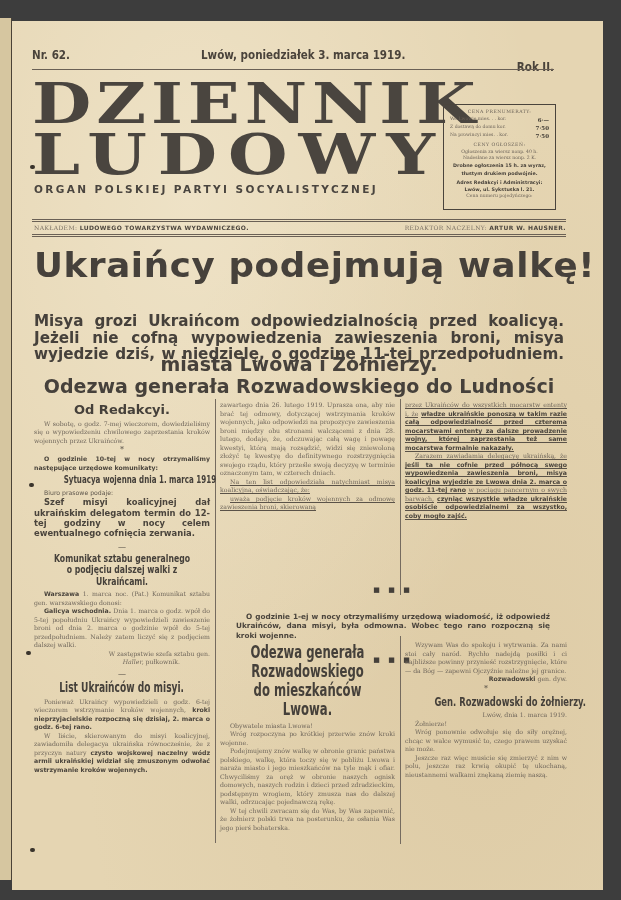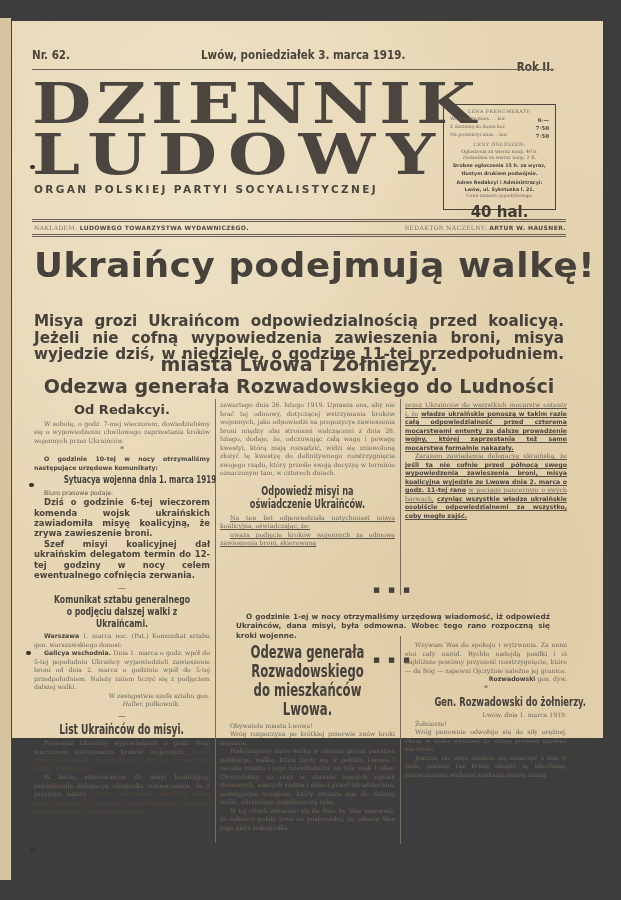--- a/index.html
+++ b/index.html
@@ -6,21 +6,21 @@
   body {
     width:621px; height:900px; overflow:hidden;
     background:#3d3d3d; position:relative;
     font-family:"DejaVu Serif", serif;
   }
   .prev-page {
     position:absolute; left:0; top:18px; width:11px; height:862px;
     background:#d6c6a0; border-right:1px solid #4a4236;
   }
   .page {
-    position:absolute; left:12px; top:21px; width:591px; height:717px;
+    position:absolute; left:12px; top:21px; width:591px; height:869px;
     background:#e5d5b2;
     background-image: radial-gradient(ellipse at 30% 20%, rgba(255,250,235,0.35), rgba(0,0,0,0) 60%),
                       radial-gradient(ellipse at 80% 80%, rgba(200,175,130,0.25), rgba(0,0,0,0) 60%);
     color:#3c3630;
   }
   .abs { position:absolute; }
   .mast-top { left:32px; top:53px; width:522px; height:20px; font-family:"DejaVu Sans Condensed","DejaVu Sans",sans-serif; font-weight:bold; font-size:11.5px; color:#4a433b; }
   .mast-top .nr { position:absolute; left:0; top:0; }
   .mast-top .date { position:absolute; left:169px; top:0; }
   .mast-top .rok { position:absolute; right:0; top:12px; }
@@ -104,21 +104,20 @@
         <b>7·50</b>
       </div>
     <div class="hd" style="margin-top:1px">CENY OGŁOSZEŃ:</div>
     <div>Ogłoszenia za wiersz nonp. 40 h.</div>
     <div>Nadesłane za wiersz nonp. 2 K.</div>
     <div class="bold">Drobne ogłoszenia 15 h. za wyraz,</div>
     <div class="bold">tłustym drukiem podwójnie.</div>
     <div class="bold" style="margin-top:2px">Adres Redakcyi i Administracyi:</div>
     <div class="bold">Lwów, ul. Sykstuska l. 21.</div>
     <div>Cena numeru pojedyńczego:</div>
-    <div class="big">40 hal.</div>
   </div>
 
   <div class="rule" style="left:20px;top:198px;width:534px;"></div>
   <div class="rule" style="left:20px;top:200px;width:534px;"></div>
   <div class="abs imprint" style="left:22px;top:203px;width:532px;">
     <span>NAKŁADEM:</span>
     <b>LUDOWEGO TOWARZYSTWA WYDAWNICZEGO.</b>
     <span class="r"><span>REDAKTOR NACZELNY:</span> <b>ARTUR W. HAUSNER.</b></span>
   </div>
   <div class="rule" style="left:20px;top:213px;width:534px;"></div>
@@ -135,41 +134,37 @@
   <div class="colrule" style="left:388px;top:378px;height:196px;"></div>
   <div class="colrule" style="left:388px;top:615px;height:208px;"></div>
 
   <div class="col" style="left:22px;top:380px;width:176px;">
     <h3 style="font-size:13px;font-family:'DejaVu Sans',sans-serif;">Od Redakcyi.</h3>
     <p>W sobotę, o godz. 7-mej wieczorem, dowiedzieliśmy się o wypowiedzeniu chwilowego zaprzestania kroków wojennych przez Ukraińców.</p>
     <div class="star">*</div>
     <p class="bd">O godzinie 10-tej w nocy otrzymaliśmy następujące urzędowe komunikaty:</p>
     <h3 style="font-size:11px;"><span class="cond">Sytuacya wojenna dnia 1. marca 1919</span></h3>
     <p class="bd" style="font-weight:normal;color:#5e564c">Biuro prasowe podaje:</p>
-    <p class="big">Dziś o godzinie 6-tej wieczorem komenda wojsk ukraińskich zawiadomiła misyę koalicyjną, że zrywa zawieszenie broni.</p>
     <p class="big">Szef misyi koalicyjnej dał ukraińskim delegatom termin do 12-tej godziny w nocy celem ewentualnego cofnięcia zerwania.</p>
     <div class="star" style="margin-top:4px">—</div>
     <h3 style="font-size:11px;">
         <span class="cond" style="white-space:normal;display:block;transform:scaleX(0.78);">Komunikat sztabu generalnego o podjęciu dalszej walki z Ukraińcami.</span>
       </h3>
     <p><b class="bd">Warszawa</b> <span>1. marca noc. (Pat.) Komunikat sztabu gen. warszawskiego donosi:</span></p>
     <p><b class="bd">Galicya wschodnia.</b> <span>Dnia 1. marca o godz. wpół do 5-tej popołudniu Ukraińcy wypowiedzieli zawieszenie broni od dnia 2. marca o godzinie wpół do 5-tej przedpołudniem. Należy zatem liczyć się z podjęciem dalszej walki.</span></p>
     <div class="sig">W zastępstwie szefa sztabu gen.</div>
     <div class="sig" style="padding-right:30px"><i>Haller,</i> <span>pułkownik.</span></div>
     <div class="star" style="margin-top:3px">—</div>
     <h3 style="font-size:14px;"><span class="cond">List Ukraińców do misyi.</span></h3>
     <p><span>Ponieważ Ukraińcy wypowiedzieli o godz. 6-tej wieczorem wstrzymanie kroków wojennych,</span> <b class="bd">kroki nieprzyjacielskie rozpoczną się dzisiaj, 2. marca o godz. 6-tej rano.</b></p>
     <p><span>W liście, skierowanym do misyi koalicyjnej, zawiadomiła delegacya ukraińska równocześnie, że z przyczyn natury</span> <b class="bd">czysto wojskowej naczelny wódz armii ukraińskiej widział się zmuszonym odwołać wstrzymanie kroków wojennych.</b></p>
   </div>
 
   <div class="col" style="left:208px;top:380px;width:175px;">
     <p style="text-indent:0">zawartego dnia 26. lutego 1919. Uprasza ona, aby nie brać tej odmowy, dotyczącej wstrzymania kroków wojennych, jako odpowiedzi na propozycye zawieszenia broni między obu stronami walczącemi z dnia 28. lutego, dodaje, że, odczuwając całą wagę i powagę kwestyi, którą mają rozsądzić, widzi się zniewoloną złożyć tę kwestyę do definitywnego rozstrzygnięcia swojego rządu, który prześle swoją decyzyę w terminie oznaczonym tam, w czterech dniach.</p>
-    <h3 style="font-size:13px;margin-top:6px;">
-        <span class="cond" style="display:block;white-space:normal;transform:scaleX(0.7);">Odpowiedź misyi na oświadczenie Ukraińców.</span>
-      </h3>
     <p><span class="u">Na ten list odpowiedziała natychmiast misya koalicyjna, oświadczając, że:</span></p>
     <p><span class="u">uważa podjęcie kroków wojennych za odmowę zawieszenia broni, skierowaną</span></p>
   </div>
 
   <div class="col" style="left:393px;top:380px;width:162px;">
     <p style="text-indent:0"><span class="u">przez Ukraińców do wszystkich mocarstw ententy i, że</span> <b class="bd u">władze ukraińskie ponoszą w takim razie całą odpowiedzialność przed czterema mocarstwami ententy za dalsze prowadzenie wojny, której zaprzestania też same mocarstwa formalnie nakazały.</b></p>
     <p><span class="u">Zarazem zawiadamia delegacyę ukraińską, że</span> <b class="bd u">jeśli ta nie cofnie przed północą swego wypowiedzenia zawieszenia broni, misya koalicyjna wyjedzie ze Lwowa dnia 2. marca o godz. 11-tej rano</b> <span class="u">w pociągu pancernym o swych barwach,</span> <b class="bd u">czyniąc wszystkie władze ukraińskie osobiście odpowiedzialnemi za wszystko, coby mogło zajść.</b></p>
   </div>
 
   <div class="wide" style="left:208px;top:565px;width:346px;">

